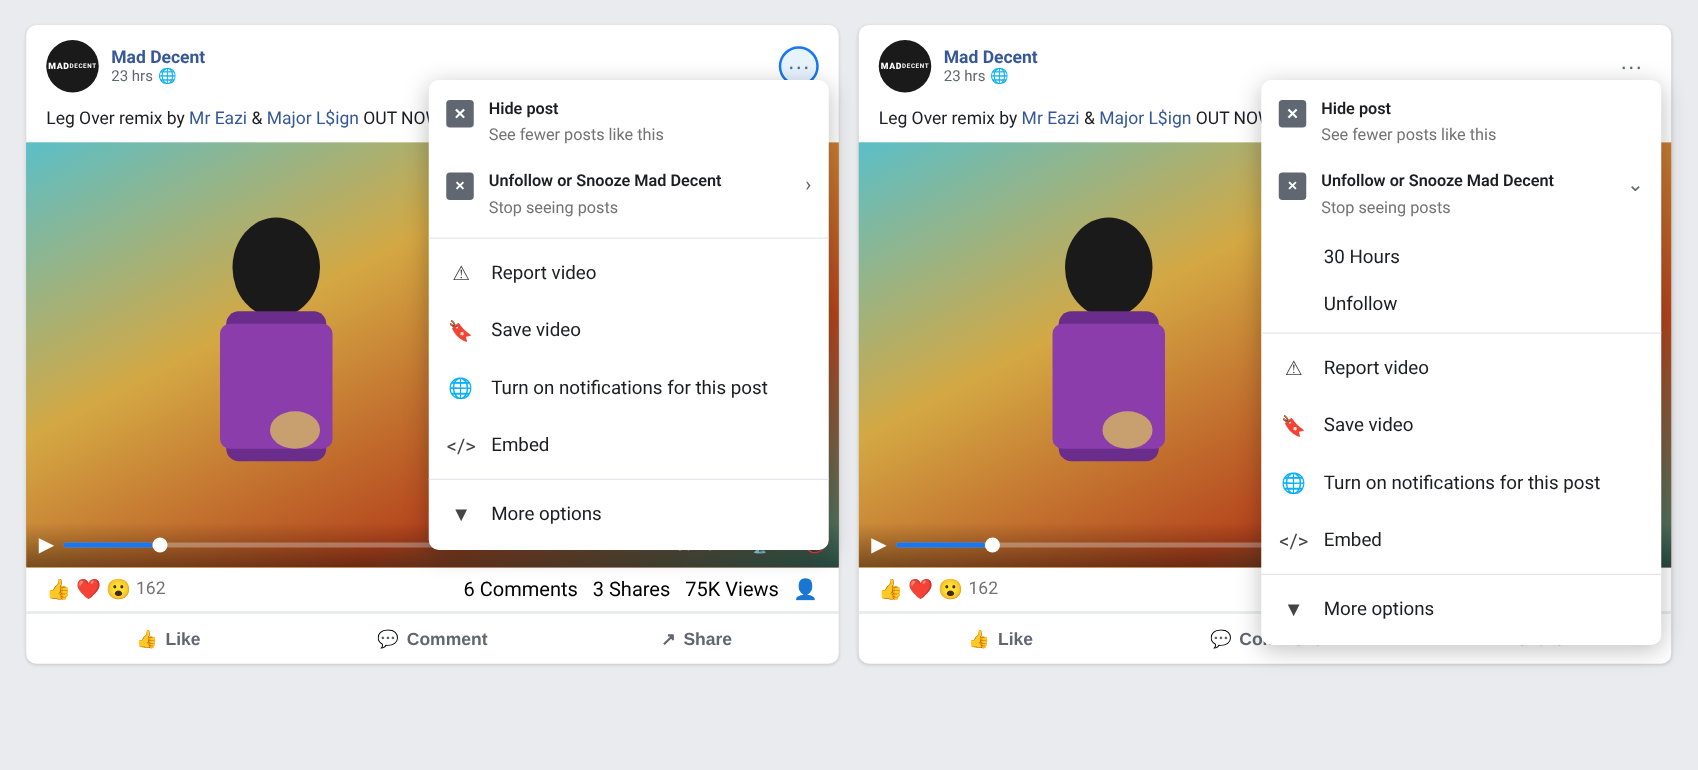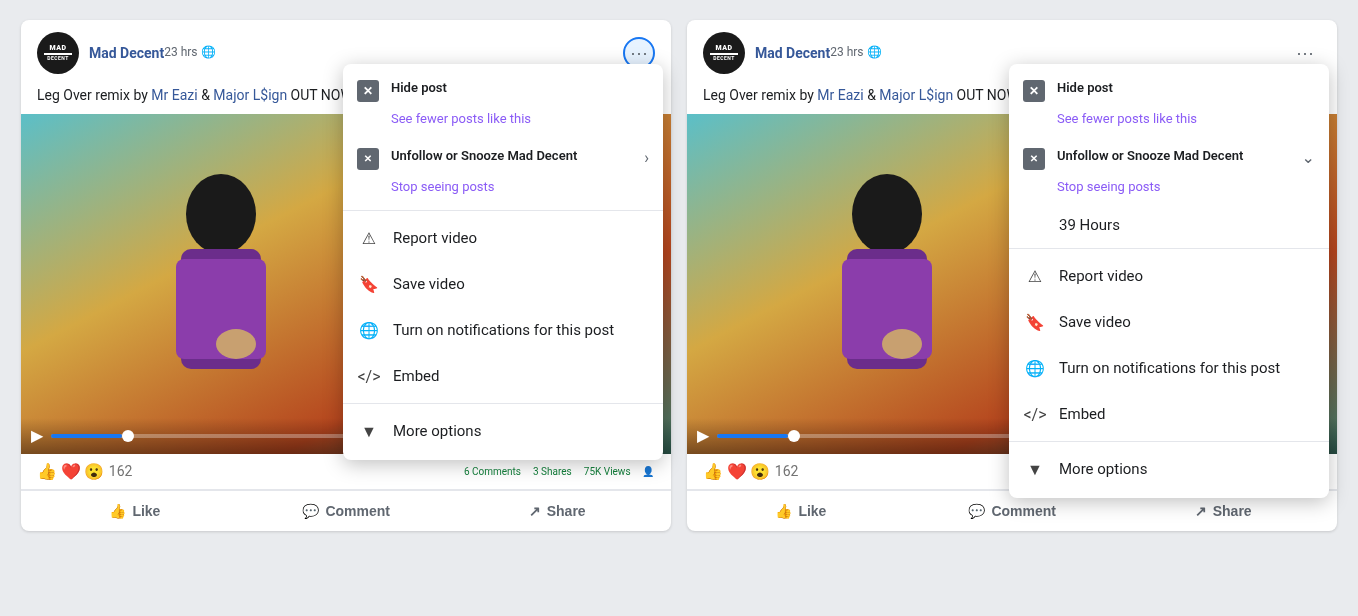--- a/index.html
+++ b/index.html
@@ -35,21 +35,21 @@
       align-items: center;
       gap: 10px;
     }
 
     .mad-decent-logo {
       width: 42px;
       height: 42px;
       border-radius: 50%;
       background: #1a1a1a;
       display: flex;
-      flex-direction: column;
+      flex-direction: row;
       align-items: center;
       justify-content: center;
       padding: 4px;
     }
 
     .mad-decent-logo .logo-text-mad {
       color: #fff;
       font-size: 7px;
       font-weight: 900;
       letter-spacing: 0.5px;
@@ -66,20 +66,21 @@
 
     .mad-decent-logo .logo-bar {
       width: 28px;
       height: 2px;
       background: #fff;
       margin: 1px 0;
     }
 
     .post-meta {
       display: flex;
+      flex-direction: column;
     }
 
     .post-author {
       color: #365899;
       font-weight: 700;
       font-size: 14px;
       cursor: pointer;
     }
 
     .post-time {
@@ -217,22 +218,22 @@
     }
 
     .reaction-count {
       font-size: 14px;
       color: #737373;
     }
 
     .stats-right {
       display: flex;
       gap: 12px;
-      font-size: 10px;
-      color: #15803d;
+      font-size: 16px;
+      color: #000000;
       cursor: pointer;
       text-align: right;
     }
 
     .post-actions {
       display: flex;
       padding: 4px 8px;
       border-top: 1px solid #e4e6eb;
     }
 
@@ -291,22 +292,22 @@
 
     .menu-title {
       font-size: 13px;
       font-weight: 600;
       color: #1c1e21;
       line-height: 1.3;
     }
 
     .menu-subtitle {
       font-size: 13px;
-      color: #8b5cf6;
-      margin-top: 14px;
+      color: #737373;
+      margin-top: 4px;
       line-height: 1.3;
     }
 
     .menu-item-simple {
       display: flex;
       align-items: center;
       padding: 10px 14px;
       cursor: pointer;
       gap: 12px;
       font-size: 15px;
@@ -627,21 +628,22 @@
 
     <div class="menu-item">
       <div class="unfollow-icon-box">✕</div>
       <div class="menu-text">
         <div class="menu-title">Unfollow or Snooze Mad Decent</div>
         <div class="menu-subtitle">Stop seeing posts</div>
       </div>
       <span class="menu-chevron-down">⌄</span>
     </div>
 
-    <div class="snooze-option">39 Hours</div>
+    <div class="snooze-option">30 Hours</div>
+    <div class="snooze-option">Unfollow</div>
     <div class="menu-divider"></div>
 
     <div class="menu-item-simple">
       <span class="menu-icon report-icon">⚠</span>
       <span>Report video</span>
     </div>
 
     <div class="menu-item-simple">
       <span class="menu-icon">🔖</span>
       <span>Save video</span>

